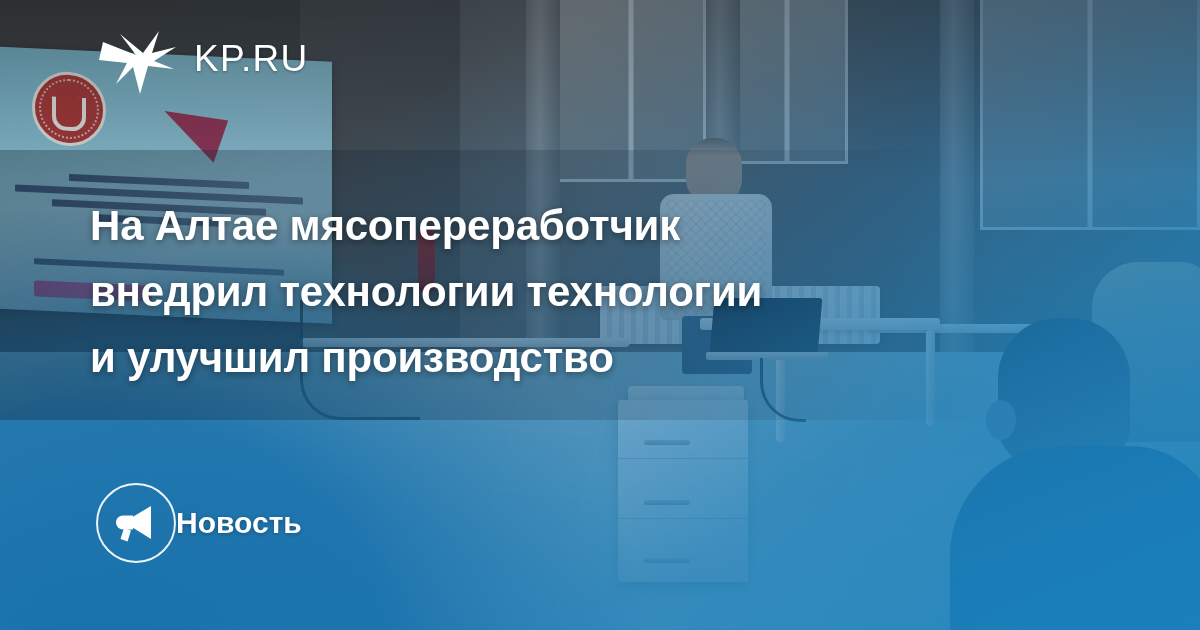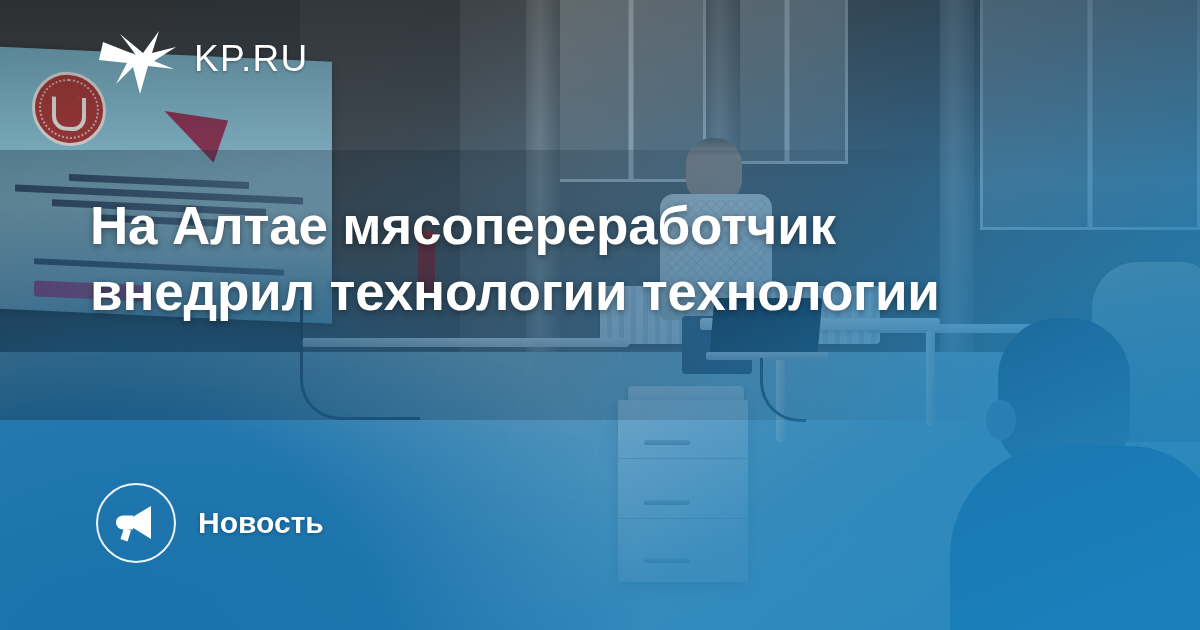--- a/index.html
+++ b/index.html
@@ -135,25 +135,25 @@
   .tint-text{position:absolute;left:0;top:150px;width:1000px;height:270px;
     background:linear-gradient(90deg,rgba(18,36,52,.34) 0%,rgba(18,36,52,.22) 55%,rgba(18,36,52,0) 100%);}
 
   
   .brand{position:absolute;left:96px;top:22px;display:flex;align-items:center;gap:14px;}
   .brand-bird{width:84px;height:72px;display:block;}
   .brand-text{color:#fff;font-size:37px;font-weight:400;letter-spacing:1.2px;line-height:1;
     text-shadow:0 1px 3px rgba(0,0,0,.35);white-space:nowrap;}
 
   .headline{position:absolute;left:90px;top:193px;width:960px;
-    color:#fff;font-size:53px;font-weight:700;line-height:66px;letter-spacing:-.2px;
+    color:#fff;font-size:42px;font-weight:700;line-height:66px;letter-spacing:-.2px;
     text-shadow:0 2px 7px rgba(0,0,0,.42);}
   .headline span{display:block;white-space:nowrap;}
 
-  .badge{position:absolute;left:96px;top:483px;display:flex;align-items:center;gap:22px;}
+  .badge{position:absolute;left:96px;top:483px;display:flex;align-items:center;}
   .badge-circle{width:80px;height:80px;border-radius:50%;border:2px solid rgba(255,255,255,.92);
     display:flex;align-items:center;justify-content:center;flex:0 0 auto;}
   .badge-label{color:#fff;font-size:30px;font-weight:700;line-height:1;
     text-shadow:0 1px 4px rgba(0,0,0,.3);white-space:nowrap;}
 </style>
 </head>
 <body>
 
 <div class="card">
 
@@ -243,20 +243,21 @@
   <div class="brand">
     <svg class="brand-bird" viewBox="0 0 84 72" aria-hidden="true">
       <path fill="#ffffff" d="M7 20 L40 33 L24 12 L47 31 L63 9 L56 31 L80 25 L58 39 L78 47 L52 44 L44 72 L37 45 L20 62 L31 41 L3 38 Z"></path>
     </svg>
     <div class="brand-text">KP.RU</div>
   </div>
 
   <div class="headline">
     <span>На Алтае мясопереработчик</span>
     <span>внедрил технологии технологии</span>
+    <span>и улучшил производство</span>
   </div>
 
   <div class="badge">
     <div class="badge-circle">
       <svg width="44" height="40" viewBox="0 0 44 40" aria-hidden="true">
         <path fill="#ffffff" d="M37 3 L37 36 L18.5 24.5 L18.5 14 Z"></path>
         <path fill="#ffffff" d="M9 12.5 h10 v14 h-10 a7 7 0 0 1 0 -14 Z"></path>
         <path fill="#ffffff" d="M10 25 l7 2.5 l-3.5 11 l-7 -2.5 Z"></path>
       </svg>
     </div>

